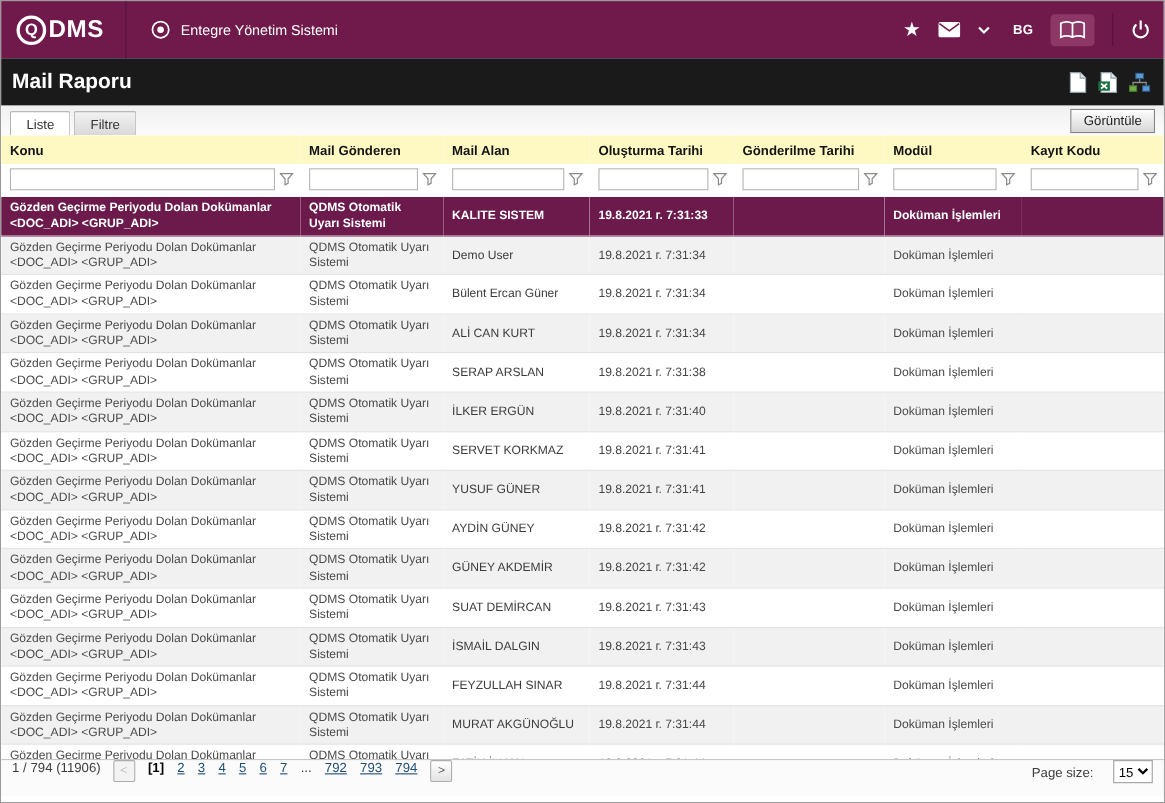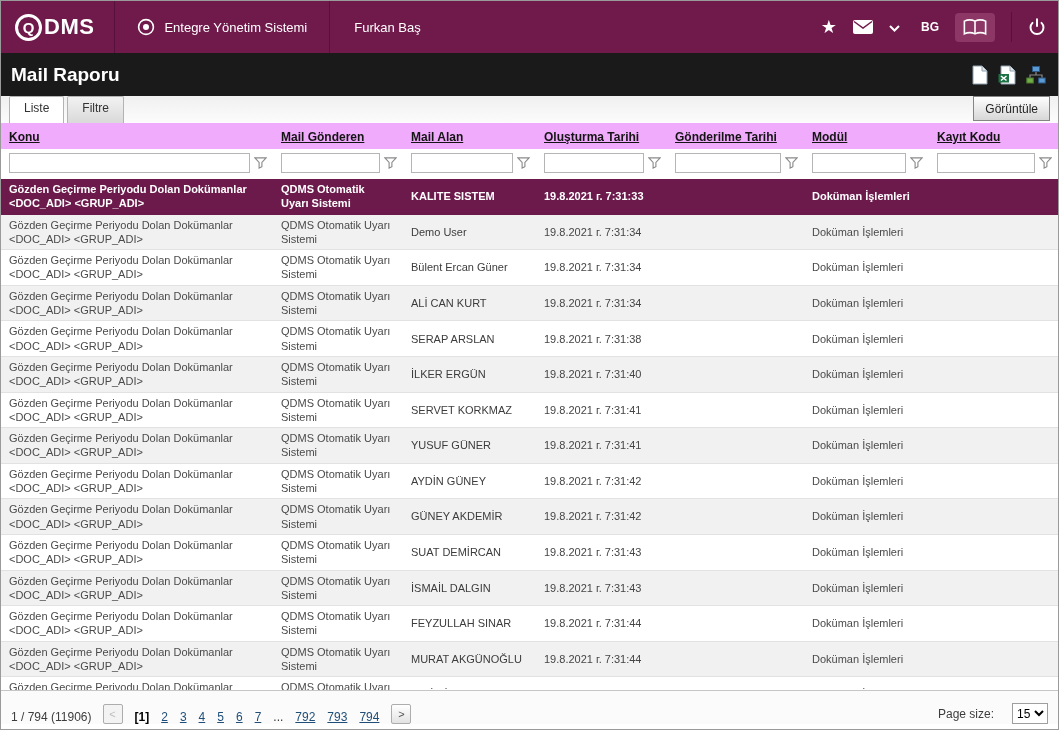--- a/index.html
+++ b/index.html
@@ -22,43 +22,43 @@
   .book-btn { background:#8d3766; border-radius:4px; padding:6px 8px; cursor:pointer; display:flex; align-items:center; border:none; }
   .sep-v { width:1px; height:30px; background:#57103a; }
 
   
   .titlebar { flex:0 0 43px; background:#1a1a1a; color:#fff; display:flex; align-items:center; padding:0 12px 0 10px; }
   .page-title { font-size:19px; font-weight:bold; }
   .titlebar-icons { margin-left:auto; display:flex; align-items:center; gap:10px; }
   .ti-btn { background:none; border:none; cursor:pointer; display:flex; align-items:center; }
 
   
-  .tabstrip { flex:0 0 27px; background:linear-gradient(#f0f0f0,#fcfcfc); display:flex; padding:0 8px; }
+  .tabstrip { flex:0 0 27px; background:linear-gradient(#f0f0f0,#fcfcfc); display:flex; align-items:flex-end; padding:0 8px; }
   .tab { font-size:12px; color:#333; padding:4px 14px 3px; border:1px solid #b3b3b3; border-bottom:none; border-radius:2px 2px 0 0; background:linear-gradient(#f2f2f2,#d9d9d9); margin-right:3px; cursor:pointer; }
   .tab.active { background:#fff; }
   .view-btn { margin-left:auto; margin-bottom:2px; font-size:12px; color:#222; padding:3px 11px; background:linear-gradient(#fefefe,#d7d7d7); border:1px solid #858585; cursor:pointer; font-family:"Liberation Sans", sans-serif; }
 
   
   .grid { flex:1 1 auto; overflow:hidden; background:#fff; }
   table { width:100%; border-collapse:collapse; table-layout:fixed; }
-  thead th { height:26px; text-align:left; vertical-align:middle; font-size:12px; font-weight:bold; color:#141414; padding:2px 8px 0; background:#f0abfc; cursor:pointer;text-decoration:underline; }
+  thead th { height:26px; text-align:left; vertical-align:middle; font-size:12px; font-weight:bold; color:#141414; padding:2px 8px 0; background:#fef9c3; cursor:pointer; }
   .filter-row td { height:30px; padding:1px 6px 4px 8px; vertical-align:middle; }
   .filter-wrap { display:flex; align-items:center; gap:4px; }
   .filter-wrap input { flex:1 1 auto; min-width:0; height:20px; border:1px solid #b5b5b5; font-size:11px; padding:0 4px; font-family:"Liberation Sans", sans-serif; }
   .funnel { display:flex; align-items:center; cursor:pointer; flex:0 0 auto; }
   tbody tr { height:34px; background:#fff; cursor:pointer; }
   tbody tr.alt { background:#f1f1f1; }
   tbody td { font-size:11px; color:#4a4a4a; padding:3px 8px; line-height:1.3; vertical-align:middle; border-bottom:1px solid #e2e2e2; overflow:hidden; }
   td.cell-recipient { color:#3c3c3c; }
   td.cell-created { color:#454545; }
   tbody tr.sel { background:#6b1a4b; }
   tbody tr.sel td { color:#fff; font-weight:bold; border-bottom-color:#6b1a4b; }
 
   
-  .pager { flex:0 0 34px; border-top:1px solid #c6c6c6; background:#fbfbfb; display:flex; align-items:flex-end; padding:0 10px; font-size:12px; color:#3d3d3d; gap:7px; }
+  .pager { flex:0 0 34px; border-top:1px solid #c6c6c6; background:#fbfbfb; display:flex; align-items:flex-start; padding:0 10px; font-size:12px; color:#3d3d3d; gap:7px; }
   .pager-summary { margin-right:4px; }
   .nav-btn { width:20px; height:20px; border:1px solid #adadad; background:linear-gradient(#fff,#e3e3e3); color:#555; font-size:11px; display:flex; align-items:center; justify-content:center; cursor:pointer; border-radius:2px; font-family:"Liberation Sans", sans-serif; }
   .nav-btn.disabled { color:#bdbdbd; background:#f3f3f3; }
   .pages { display:flex; align-items:center; gap:12px; margin:0 5px; }
   .page-link { color:#1f4e79; text-decoration:underline; cursor:pointer; }
   .page-current { color:#000; font-weight:bold; }
   .page-ellipsis { color:#333; }
   .pagesize { margin-left:auto; display:flex; align-items:center; gap:18px; }
   .pagesize select { height:21px; font-size:12px; border:1px solid #9f9f9f; background:#fff; font-family:"Liberation Sans", sans-serif; }
   .bottom-strip { flex:0 0 5px; background:#fff; }
@@ -76,21 +76,20 @@
     <nav class="menu">
       <div class="menu-item">
         <span class="mi-icon">
           <svg width="18" height="18" viewBox="0 0 18 18">
               <circle cx="9" cy="9" r="7.4" fill="none" stroke="#fff" stroke-width="1.6"></circle>
               <circle cx="9" cy="9" r="3" fill="#fff"></circle>
             </svg>
         </span>
         <span>Entegre Yönetim Sistemi</span>
       </div>
-      <div class="menu-user">Furkan Baş</div>
     </nav>
     <div class="topbar-right">
       <button class="tb-btn">★</button>
       <button class="tb-btn">
         <svg width="20" height="14" viewBox="0 0 20 14">
             <rect width="20" height="14" rx="2" fill="#fff"></rect>
             <path d="M1 1.5 L10 8 L19 1.5" stroke="#701a4b" stroke-width="1.5" fill="none"></path>
           </svg>
       </button>
       <div class="lang">

